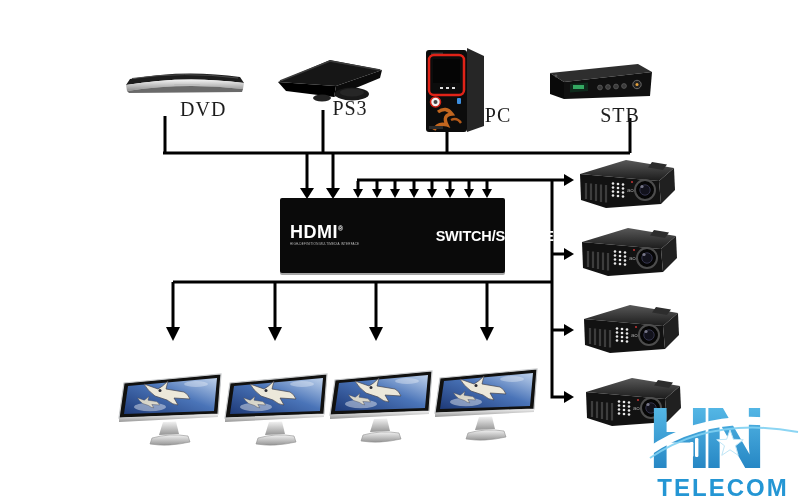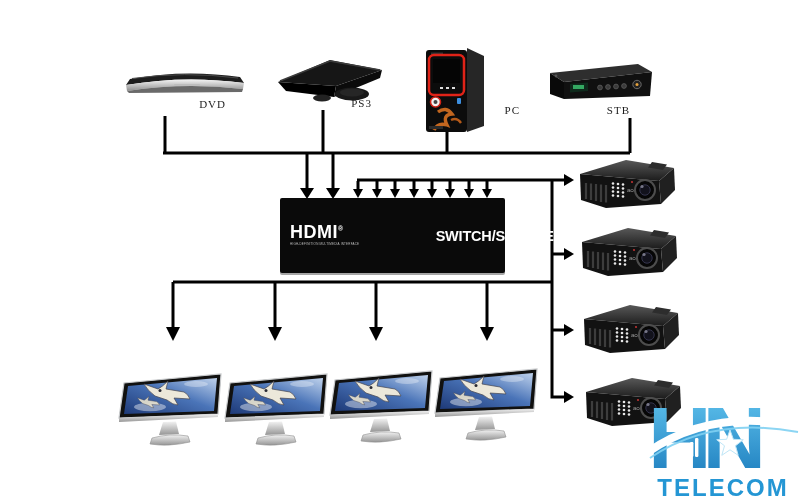--- a/index.html
+++ b/index.html
@@ -3,21 +3,21 @@
 <meta charset="utf-8">
 <style>
   html,body{margin:0;padding:0;background:#fff;}
   #stage{position:relative;width:800px;height:500px;background:#fff;overflow:hidden;
          font-family:"Liberation Sans",sans-serif;}
   #stage svg{display:block;}
   .abs{position:absolute;}
   #wires{position:absolute;left:0;top:0;z-index:1;}
   .dev{position:absolute;z-index:2;}
   .lbl{position:absolute;z-index:3;font-family:"Liberation Serif",serif;
-       font-size:11px;letter-spacing:1px;color:#1c1c1c;text-align:right;}
+       font-size:20px;letter-spacing:1px;color:#1c1c1c;text-align:center;}
   
   #switchbox{position:absolute;left:280px;top:198px;width:225px;height:75px;
              background:#0a0a0a;border-radius:2px;z-index:2;
              display:flex;align-items:center;gap:7px;padding:0 6px 0 10px;box-sizing:border-box;
              box-shadow:0 2px 0 rgba(0,0,0,.35);}
   .hdmi-logo{display:flex;flex-direction:column;line-height:1;flex:0 0 auto;}
   .hdmi-word{font-weight:900;font-size:18px;color:#fff;letter-spacing:.5px;font-family:"Liberation Sans",sans-serif;}
   .hdmi-word sup{font-size:7px;vertical-align:super;}
   .hdmi-sub{font-size:6px;color:#bbb;white-space:nowrap;transform:scale(.5);
             transform-origin:left top;margin-top:1px;letter-spacing:.4px;}
@@ -197,21 +197,21 @@
     <polygon points="28,26 46,24.5 46,33 28,34.5" fill="#0e2a1c"></polygon>
     <rect x="31" y="27" width="11" height="4" fill="#3bbf6e" opacity="0.85"></rect>
     <circle cx="58" cy="29.5" r="2.4" fill="#3a3a3a" stroke="#5c5c5c" stroke-width="0.8"></circle>
     <circle cx="66" cy="29" r="2.4" fill="#3a3a3a" stroke="#5c5c5c" stroke-width="0.8"></circle>
     <circle cx="74" cy="28.5" r="2.4" fill="#3a3a3a" stroke="#5c5c5c" stroke-width="0.8"></circle>
     <circle cx="82" cy="28" r="2.4" fill="#3a3a3a" stroke="#5c5c5c" stroke-width="0.8"></circle>
     <circle cx="95" cy="26.5" r="4.2" fill="#222" stroke="#6a6a6a" stroke-width="1"></circle>
     <circle cx="95" cy="26.5" r="1.5" fill="#e6a23c"></circle>
     <circle cx="14" cy="18" r="1.4" fill="#555"></circle>
   </svg>
-  <div class="lbl" style="left:586px;top:104px;width:44px">STB</div>
+  <div class="lbl" style="left:598px;top:104px;width:44px">STB</div>
 
   <div id="switchbox">
     <div class="hdmi-logo">
       <span class="hdmi-word"><span>HDMI</span><sup>®</sup></span>
       <span class="hdmi-sub">HIGH-DEFINITION MULTIMEDIA INTERFACE</span>
     </div>
     <div class="sw-text">
       <span class="sw-title">SWITCH/SPLITTER</span>
       <span class="sw-config">2X8</span>
       <span class="badge3d">3D</span>

